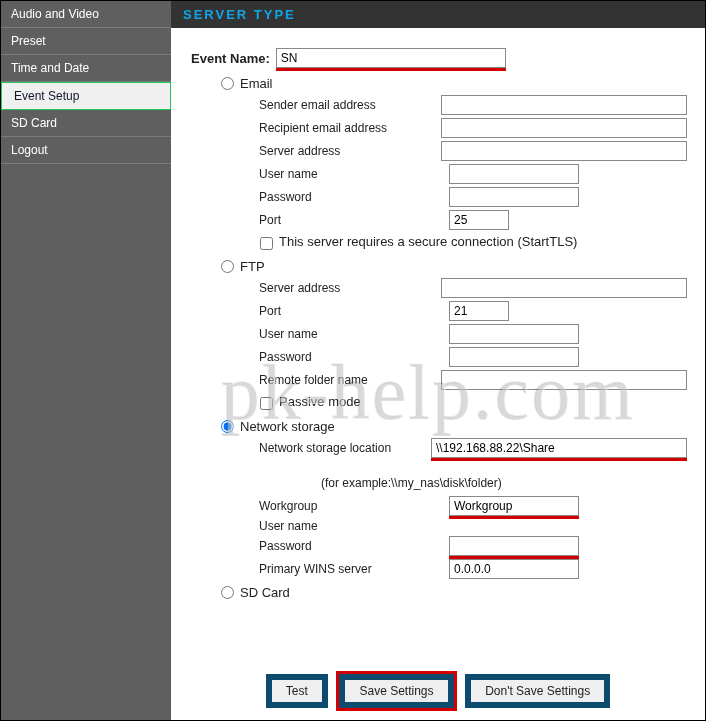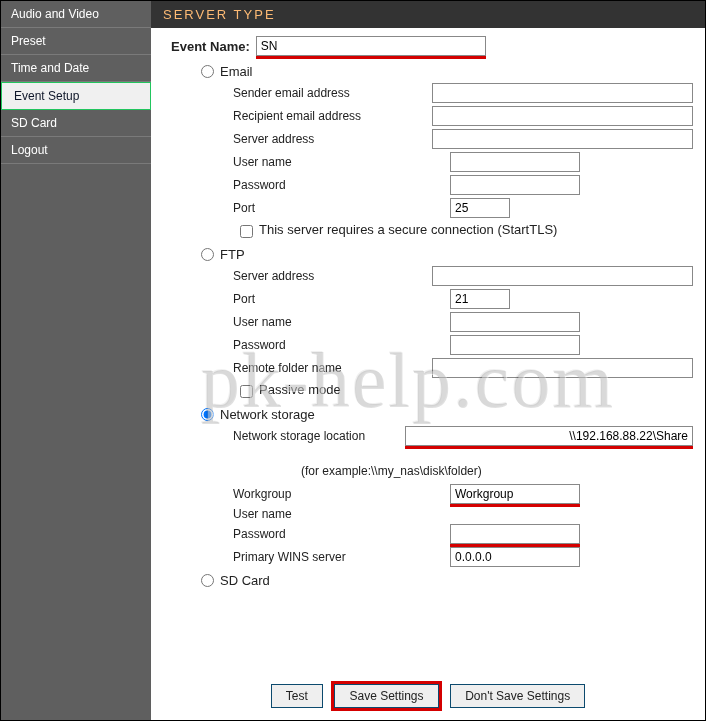--- a/index.html
+++ b/index.html
@@ -11,21 +11,21 @@
     color: #222;
   }
   .app {
     display: flex;
     width: 706px;
     height: 721px;
     border: 1px solid #000;
     position: relative;
   }
   .sidebar {
-    width: 150px;
+    width: 170px;
     background: #5f5f5f;
     color: #fff;
     flex-shrink: 0;
   }
   .sidebar-item {
     padding: 6px 10px;
     border-bottom: 1px solid #7a7a7a;
     font-size: 12px;
     cursor: pointer;
   }
@@ -38,26 +38,26 @@
   .main {
     flex: 1;
     background: #fff;
     display: flex;
     flex-direction: column;
     min-width: 0;
     padding: 0 10px 10px 10px;
   }
   .panel-header {
     background: #333;
-    color: #fdba74;
-    font-weight: normal;
+    color: #0ea5e9;
+    font-weight: bold;
     letter-spacing: 2px;
     font-size: 13px;
     padding: 6px 12px;
-    margin: 0 -10px 8px -10px;
+    margin: 0 -10px 20px -10px;
   }
   .content {
     flex: 1;
     overflow: hidden;
     position: relative;
   }
   .row-top {
     display: flex;
     align-items: center;
     margin: 0 0 8px 10px;
@@ -80,35 +80,34 @@
   }
   input[type=radio] {
     margin: 0 6px 0 0;
   }
   .field-group {
     margin-left: 70px;
   }
   .field-row {
     display: flex;
     align-items: center;
-    margin: 3px 2px;
-    gap: 27px;
+    margin: 3px 8px;
   }
   .field-row .lab {
     width: 190px;
     font-size: 12px;
   }
   .field-row input[type=text],
   .field-row input[type=password] {
     height: 20px;
     border: 1px solid #888;
     padding: 2px 4px;
     font-size: 12px;
   }
-  .w-long { width: 288px; text-align: right; }
+  .w-long { width: 256px; }
   .w-med  { width: 130px; }
   .w-short{ width: 60px;  }
   .checkbox-row {
     display: flex;
     align-items: flex-start;
     margin: 4px 0 6px 75px;
   }
   .checkbox-row input { margin-right: 6px; }
   .helper {
     font-size: 12px;
@@ -125,21 +124,21 @@
     height: 3px;
     background: #d40000;
   }
   .footer {
     text-align: center;
     padding: 10px 0 2px 0;
   }
   .btn {
     display: inline-block;
     background: #efefef;
-    border: 1px solid #0c4a6e;
+    border: 6px solid #0c4a6e;
     padding: 4px 14px;
     margin: 0 4px;
     font-size: 12px;
     cursor: pointer;
   }
   .highlight-box {
     outline: 3px solid #d40000;
     outline-offset: 0;
   }
   .watermark {

